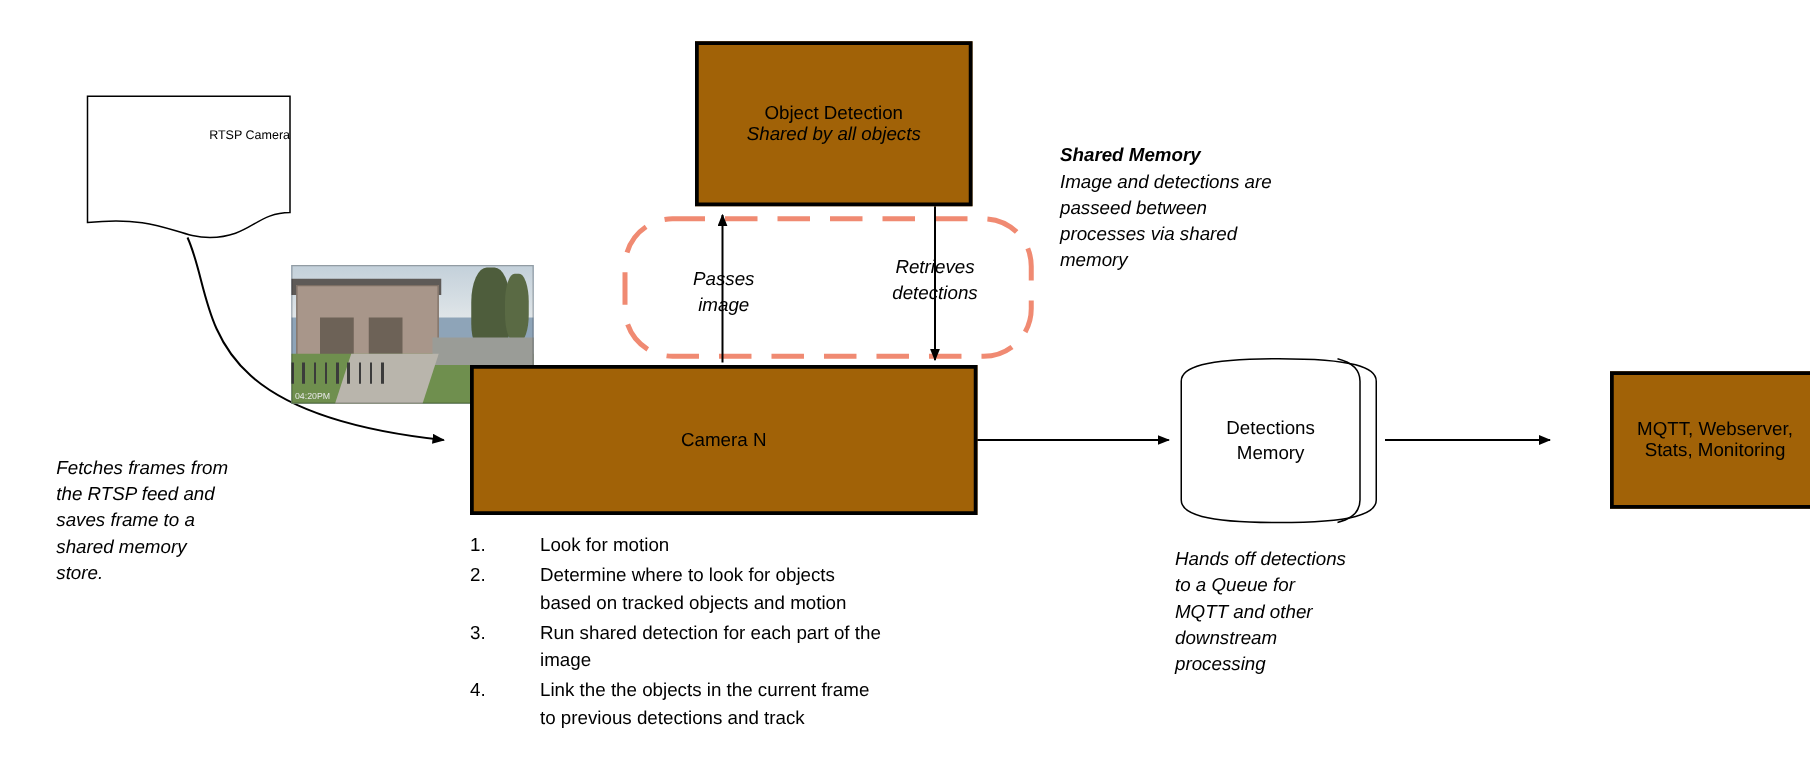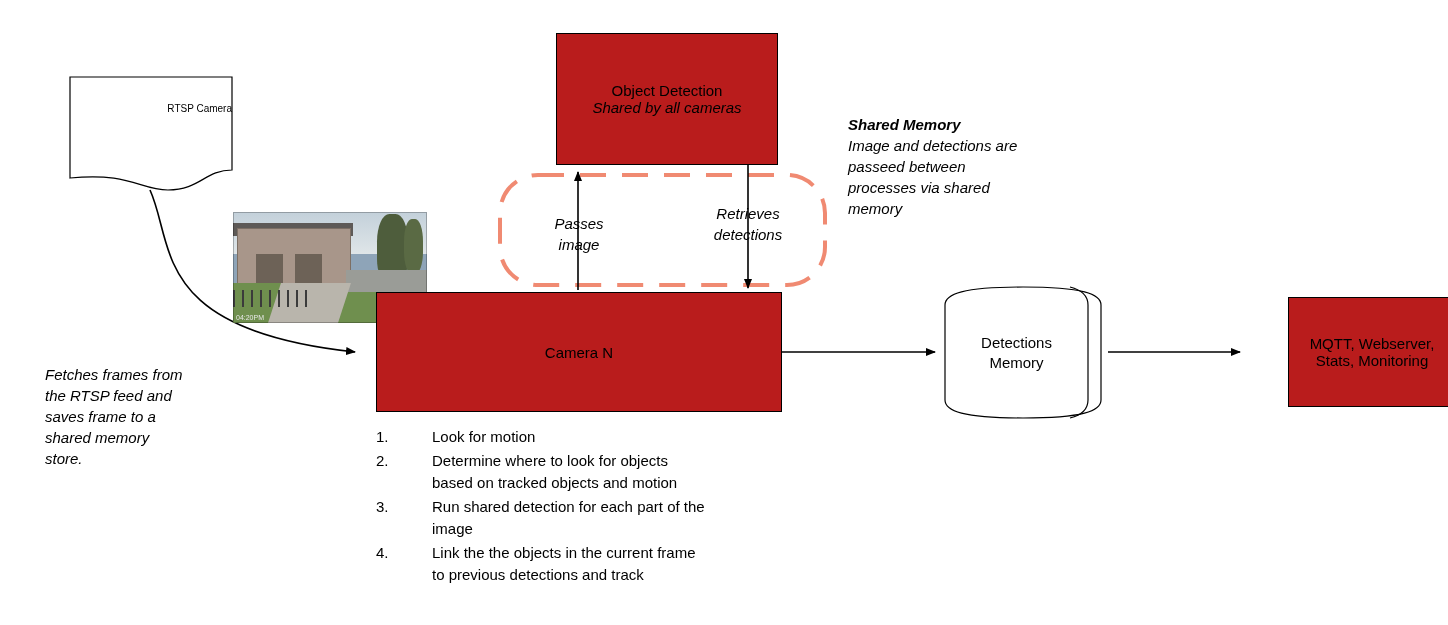--- a/index.html
+++ b/index.html
@@ -24,22 +24,22 @@
     top: 0;
     width: 1448px;
     height: 625px;
     pointer-events: none;
   }
   .node {
     position: absolute;
     box-sizing: border-box;
   }
   .box {
-    background: #b91c1c;
-    border: 1px solid #000000;
+    background: #a16207;
+    border: 3px solid #000000;
     display: flex;
     flex-direction: column;
     align-items: center;
     justify-content: center;
     text-align: center;
   }
   .box .line1 { font-size: 15px; }
   .box .line2 { font-size: 15px; font-style: italic; }
   .plain-text {
     position: absolute;
@@ -188,21 +188,21 @@
       <path d="M1070,287 C1082,290 1088,296 1088,305 L1088,400 C1088,409 1082,415 1070,418" fill="none" stroke="#000000" stroke-width="1.2"></path>
     </g>
   </svg>
 
   <div class="node" style="left:70px; top:77px; width:162px; height:113px;">
     <div class="doc-label">RTSP Camera</div>
   </div>
 
   <div class="node box" style="left:556px; top:33px; width:222px; height:132px;">
     <div class="line1">Object Detection</div>
-    <div class="line2">Shared by all cameras</div>
+    <div class="line2">Shared by all objects</div>
   </div>
 
   <div class="snapshot" style="left:233px; top:212px; width:194px; height:111px;">
     <div class="snap-sky"></div>
     <div class="snap-roof"></div>
     <div class="snap-house"></div>
     <div class="snap-door"></div>
     <div class="snap-door2"></div>
     <div class="snap-tree"></div>
     <div class="snap-tree2"></div>
@@ -241,20 +241,25 @@
 passeed between
 processes via shared
 memory</span></div>
 
   <div class="plain-text" style="left:45px; top:340px; width:215px;margin-top:24px;">Fetches frames from
 the RTSP feed and
 saves frame to a
 shared memory
 store.</div>
 
+  <div class="plain-text" style="left:940px; top:437px; width:220px;">Hands off detections
+to a Queue for
+MQTT and other
+downstream
+processing</div>
 
   <div class="steps" style="left:376px; top:426px; width:420px;">
     <div class="row">
       <div class="num">1.</div>
       <div class="txt" style="white-space:pre-line;">Look for motion</div>
     </div>
     <div class="row">
       <div class="num">2.</div>
       <div class="txt" style="white-space:pre-line;">Determine where to look for objects
 based on tracked objects and motion</div>

